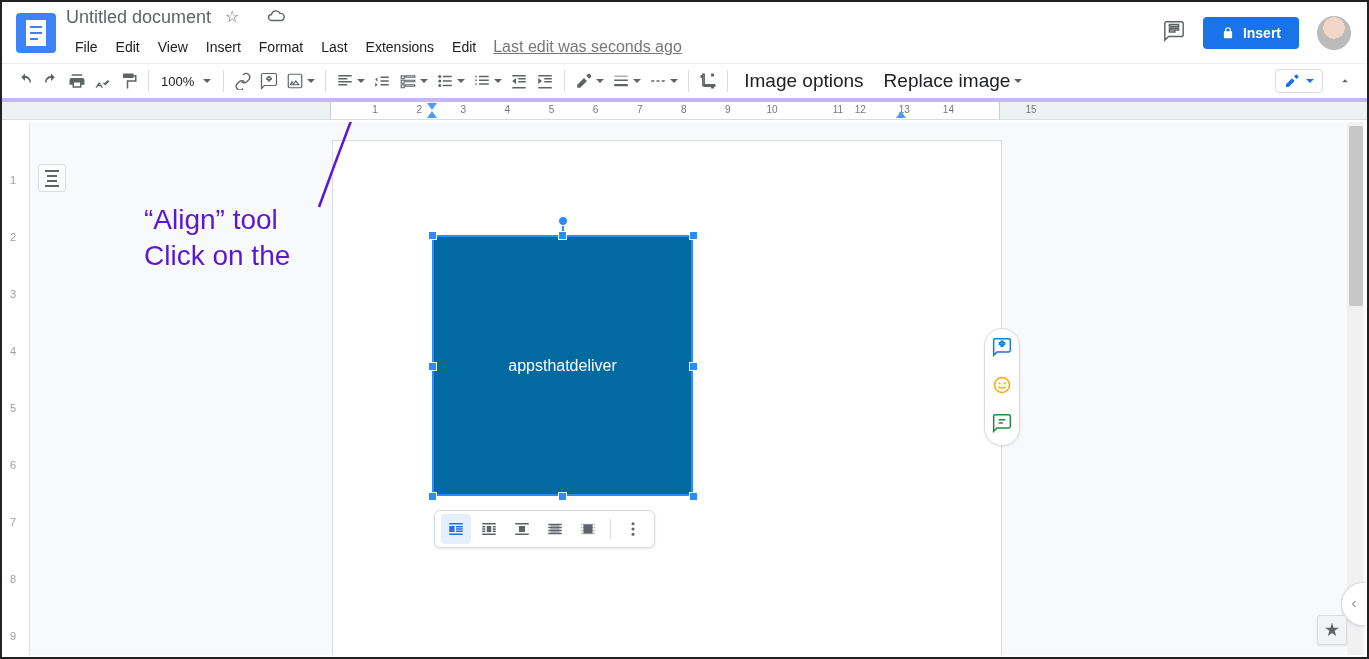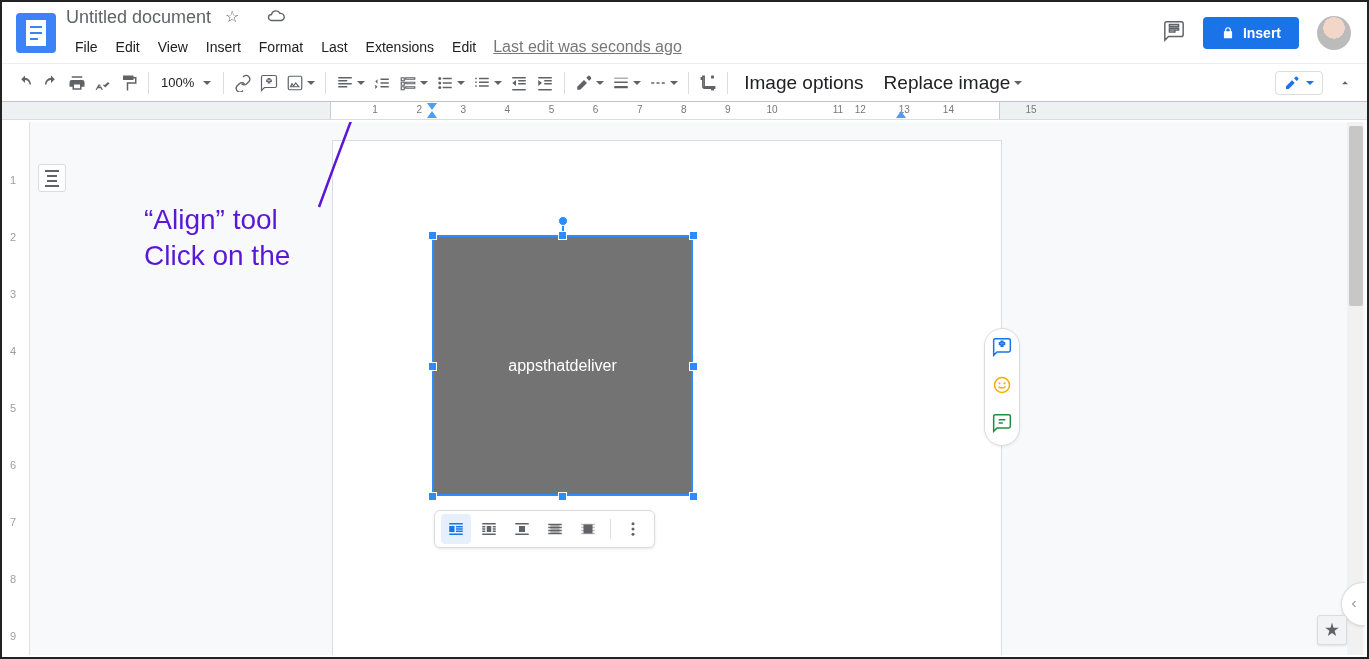--- a/index.html
+++ b/index.html
@@ -17,21 +17,21 @@
   .title-icon { color:#5f6368; font-size:16px; cursor:pointer;}
   .menu-row { display:flex; align-items:center; gap:0px; height:24px; margin-top:2px;}
   .menu-item { font-size:14px; color:#202124; padding:2px 9px; cursor:pointer; border-radius:3px;}
   .last-edit { font-size:16px; color:#777; text-decoration:underline; margin-left:8px;}
   .right-actions { display:flex; align-items:center; gap:18px;}
   .comments-icon svg { width:22px; height:22px; fill:#5f6368;}
   .share-btn { display:flex; align-items:center; gap:8px; background:#1a73e8; color:#fff; font-weight:600; font-size:14px; padding:8px 18px; border-radius:4px; cursor:pointer;}
   .share-btn svg { fill:#fff; width:14px; height:14px;}
   .avatar { width:34px; height:34px; border-radius:50%; background:#ddd center/cover; background-image: radial-gradient(circle at 50% 35%, #f2d6c8 0 38%, transparent 39%), linear-gradient(#bbb,#bbb); }
   
-  .toolbar { height:38px; background:#fff; border-bottom:1px solid #c4b5fd; display:flex; align-items:center; padding:0 10px; gap:0; position:relative;}
+  .toolbar { height:38px; background:#fff; border-bottom:4px solid #c4b5fd; display:flex; align-items:center; padding:0 10px; gap:0; position:relative;}
   .tb-sep { width:1px; height:22px; background:#dadce0; margin:0 6px;}
   .tb-btn { min-width:26px; height:28px; display:flex; align-items:center; justify-content:center; padding:0 4px; border-radius:3px; color:#5f6368; cursor:pointer; position:relative;}
   .tb-btn svg { width:18px; height:18px; fill:#5f6368;}
   .tb-btn .caret { margin-left:3px; }
   .caret { width:0;height:0;border-left:4px solid transparent;border-right:4px solid transparent;border-top:4px solid #5f6368;}
   .zoom { font-size:13px; color:#202124; padding:0 6px; display:flex; align-items:center; gap:6px;}
   .text-btn { font-size:19px; color:#202124; padding:0 10px; height:28px; display:flex; align-items:center; border-radius:3px; cursor:pointer;}
   .toolbar-right { position:absolute; right:10px; display:flex; align-items:center; gap:10px;}
   .edit-mode { display:flex; align-items:center; border:1px solid #dadce0; border-radius:4px; padding:3px 8px; gap:6px;}
   .edit-mode svg { width:16px; height:16px; fill:#1a73e8;}
@@ -44,21 +44,21 @@
   .ruler-ind { position:absolute; top:9px; width:0;height:0;border-left:5px solid transparent;border-right:5px solid transparent;border-bottom:7px solid #4f9cf7;}
   
   .workspace { position:absolute; top:120px; left:2px; right:2px; bottom:2px; background:#f8f9fa; overflow:hidden;}
   .left-gutter { position:absolute; left:0; top:0; bottom:0; width:26px; background:#fff; border-right:1px solid #e0e0e0;}
   .left-gutter .num { position:absolute; left:6px; font-size:11px; color:#9aa0a6; transform:translateY(-50%);}
   .outline { position:absolute; left:34px; top:42px; width:28px; height:28px; border:1px solid #dadce0; border-radius:3px; display:flex; flex-direction:column; justify-content:center; align-items:center; gap:3px; cursor:pointer; background:#fff;}
   .outline span{ width:14px; height:2px; background:#5f6368;}
   .outline span:nth-child(2){width:10px;} .outline span:nth-child(3){width:10px;} .outline span:nth-child(4){width:14px;}
   .page { position:absolute; left:328px; top:18px; width:670px; height:860px; background:#fff; border:1px solid #dadce0;}
   
-  .sel-img { position:absolute; background:#737373; display:flex; align-items:center; justify-content:center; color:#fff; font-family:cursive; font-size:16px;}
+  .sel-img { position:absolute; background:#0369a1; display:flex; align-items:center; justify-content:center; color:#fff; font-family:cursive; font-size:16px;}
   .sel-border { position:absolute; border:2px solid #2a8cff; pointer-events:none;}
   .handle { position:absolute; width:9px; height:9px; background:#2a8cff; border:1px solid #fff;}
   .rot-handle { position:absolute; width:10px;height:10px;border-radius:50%;background:#2a8cff;border:1px solid #fff;}
   .rot-line { position:absolute; width:2px; background:#2a8cff;}
   
   .img-toolbar { position:absolute; background:#fff; border:1px solid #dadce0; border-radius:6px; box-shadow:0 1px 3px rgba(0,0,0,0.1); height:38px; display:flex; align-items:center; padding:0 6px; gap:3px;}
   .img-tb-btn { width:30px;height:30px;border-radius:4px;display:flex;align-items:center;justify-content:center;cursor:pointer;}
   .img-tb-btn.sel { background:#e6f0fd;}
   .img-tb-btn svg{width:18px;height:18px;fill:#5f6368;}
   .img-tb-btn.sel svg{fill:#1a73e8;}

